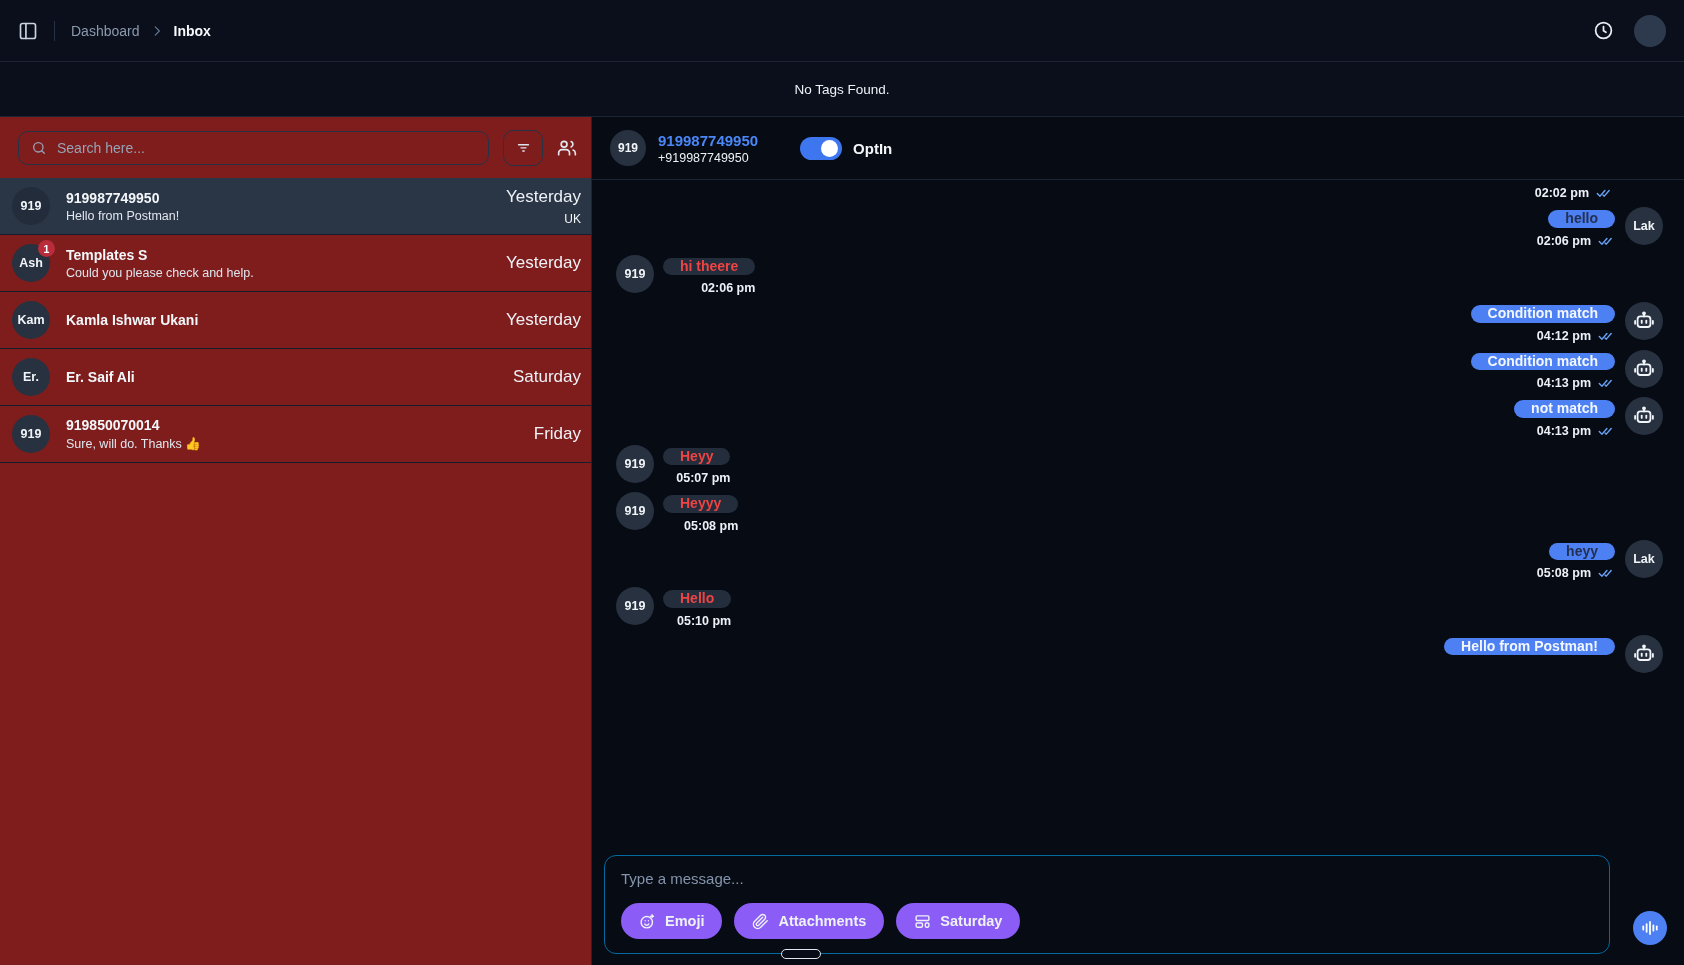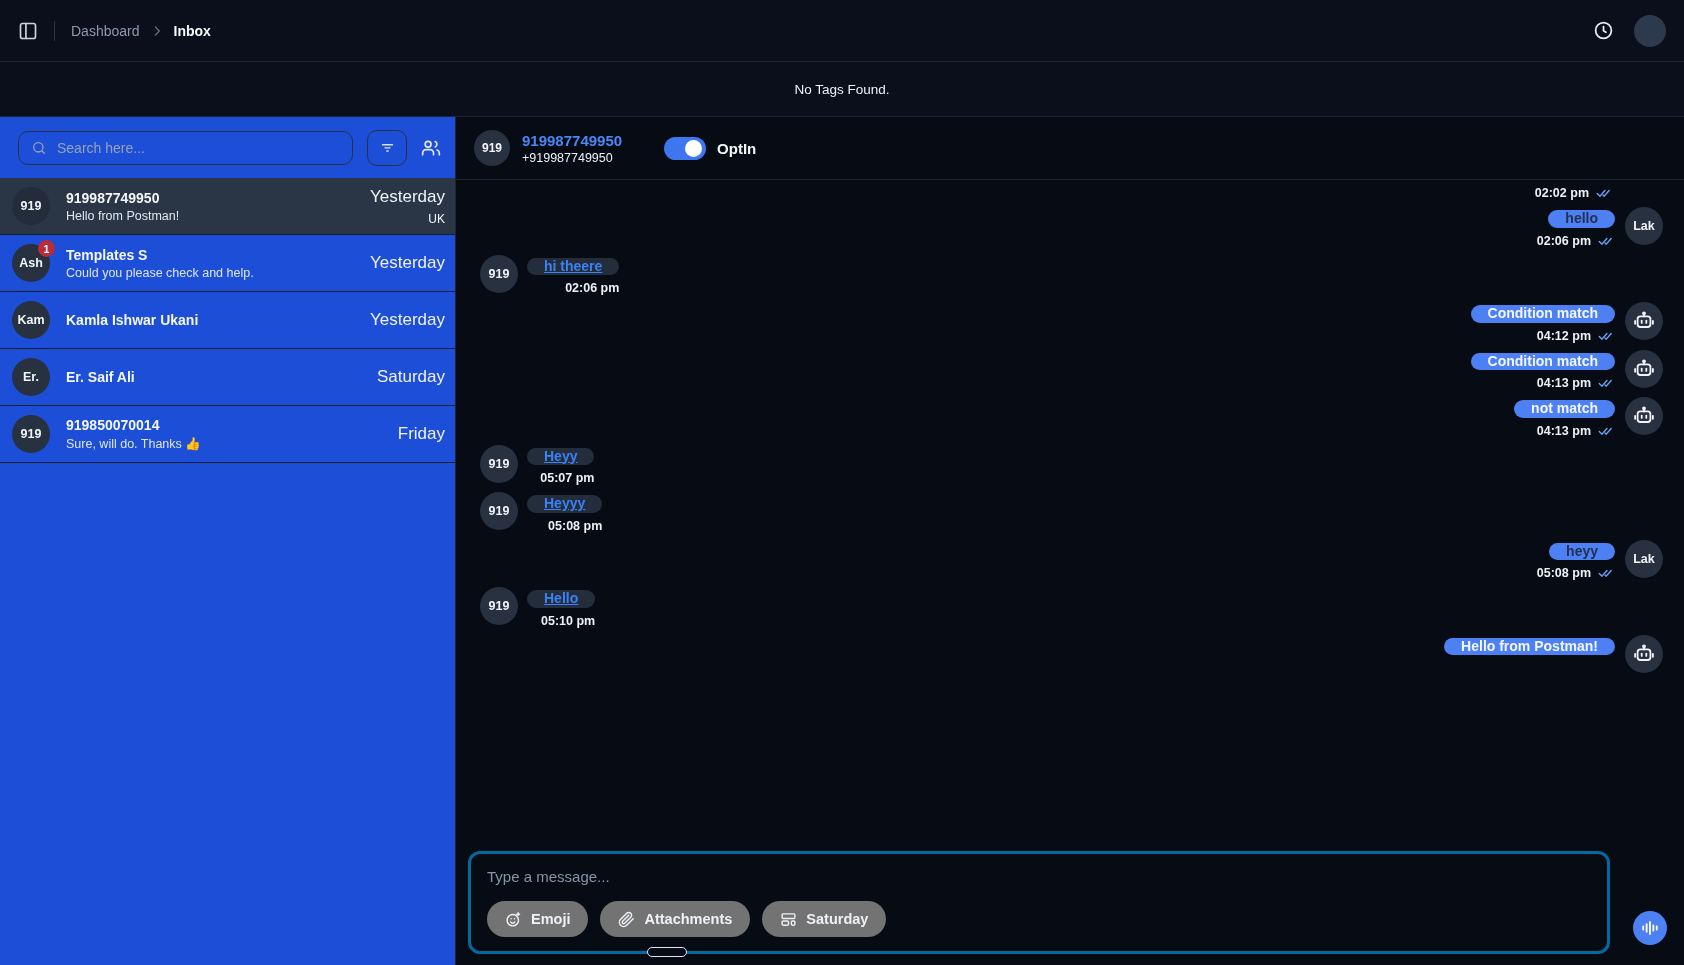--- a/index.html
+++ b/index.html
@@ -24,21 +24,21 @@
   .tb-avatar { width:32px; height:32px; border-radius:50%; background:#2d3a4e; border:none; cursor:pointer; }
 
   
   .tags-banner {
     height:55px; display:flex; align-items:center; justify-content:center;
     font-size:13.5px; color:#eef2f7; border-bottom:1px solid #1b2534; background:#0a0f1b;
   }
 
   
   .main { display:flex; height:848px; }
-  .sidepanel { width:456px; border-right:1px solid #1b2534; background:#1d4ed8; display:flex; flex-direction:column; }
+  .sidepanel { width:592px; border-right:1px solid #1b2534; background:#7f1d1d; display:flex; flex-direction:column; }
   .chat { flex:1; background:#060b14; display:flex; flex-direction:column; position:relative; }
 
   
   .search-row { height:61px; display:flex; align-items:center; padding:0 14px 0 18px; gap:14px; }
   .search-box {
     flex:1; height:34px; border:1px solid #273246; border-radius:10px;
     display:flex; align-items:center; gap:10px; padding:0 12px; color:#95a3b6;
   }
   .search-box input {
     flex:1; background:transparent; border:none; outline:none; color:#e8edf4; font-size:14px;
@@ -111,45 +111,45 @@
     width:100%; background:transparent; display:flex; align-items:center; justify-content:center; gap:9px;
     color:#5b8df5; font-size:14px; font-weight:600; cursor:pointer;
   }
   .g-in { display:flex; gap:9px; }
   .g-out { display:flex; justify-content:flex-end; gap:10px; }
   .msg-col { display:flex; flex-direction:column; align-items:flex-end; }
   .bubble {
     padding:0 17px; border-radius:18px; font-size:14px; font-weight:600; line-height:1.25;
     max-width:520px;
   }
-  .bubble-in { background:#232d3c; color:#3b82f6;text-decoration:underline; }
+  .bubble-in { background:#232d3c; color:#ef4444; }
   .bubble-out { background:#4d80f2; }
   .bubble-out.text-dark { color:#223052; }
   .bubble-out.text-light { color:#f2f6ff; }
   .time-row { margin-top:6px; display:flex; align-items:center; gap:7px; font-size:12.5px; font-weight:600; color:#edf1f7; }
   .checks { color:#6aa2f7; }
   .msg-avatar { flex:none; margin-top:-3px; }
   .bot-avatar {
     width:38px; height:38px; border-radius:50%; background:#27313f; color:#f1f5f9;
     display:flex; align-items:center; justify-content:center; flex:none; margin-top:-3px;
   }
 
   
   .composer {
-    margin:8px 74px 11px 12px; border:3px solid #0369a1; border-radius:12px;
+    margin:8px 74px 11px 12px; border:1px solid #0369a1; border-radius:12px;
     padding:14px 16px 14px; position:relative;
   }
   .composer-input {
     width:100%; background:transparent; border:none; outline:none;
     color:#e8edf4; font-size:15px; font-family:"Liberation Sans",sans-serif;
   }
   .composer-input::placeholder { color:#8494ab; }
   .composer-actions { display:flex; gap:12px; margin-top:15px; }
   .pill-btn {
-    height:36px; border-radius:18px; background:#737373; border:none; color:#eef2f7;
+    height:36px; border-radius:18px; background:#8b5cf6; border:none; color:#eef2f7;
     display:flex; align-items:center; gap:9px; padding:0 18px; font-size:14.5px; font-weight:600;
     font-family:"Liberation Sans",sans-serif; cursor:pointer;
   }
   .resize-handle {
     position:absolute; bottom:-6px; left:176px; width:40px; height:10px;
     border:1.5px solid #dfe6ee; border-radius:5px; background:#070c16; cursor:ns-resize;
   }
   .mic-btn {
     position:absolute; right:17px; bottom:20px; width:34px; height:34px; border-radius:50%;
     background:#4d80f2; border:none; color:#fff; display:flex; align-items:center; justify-content:center;

